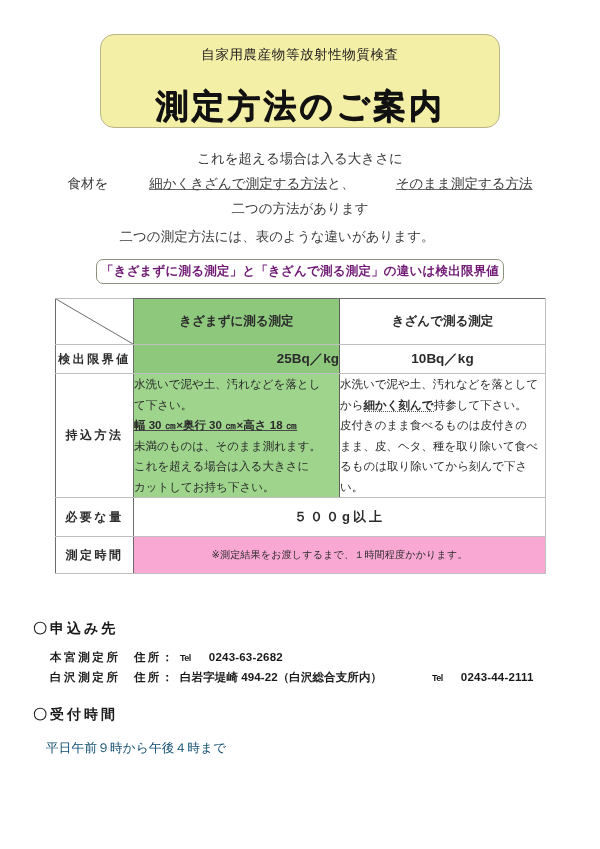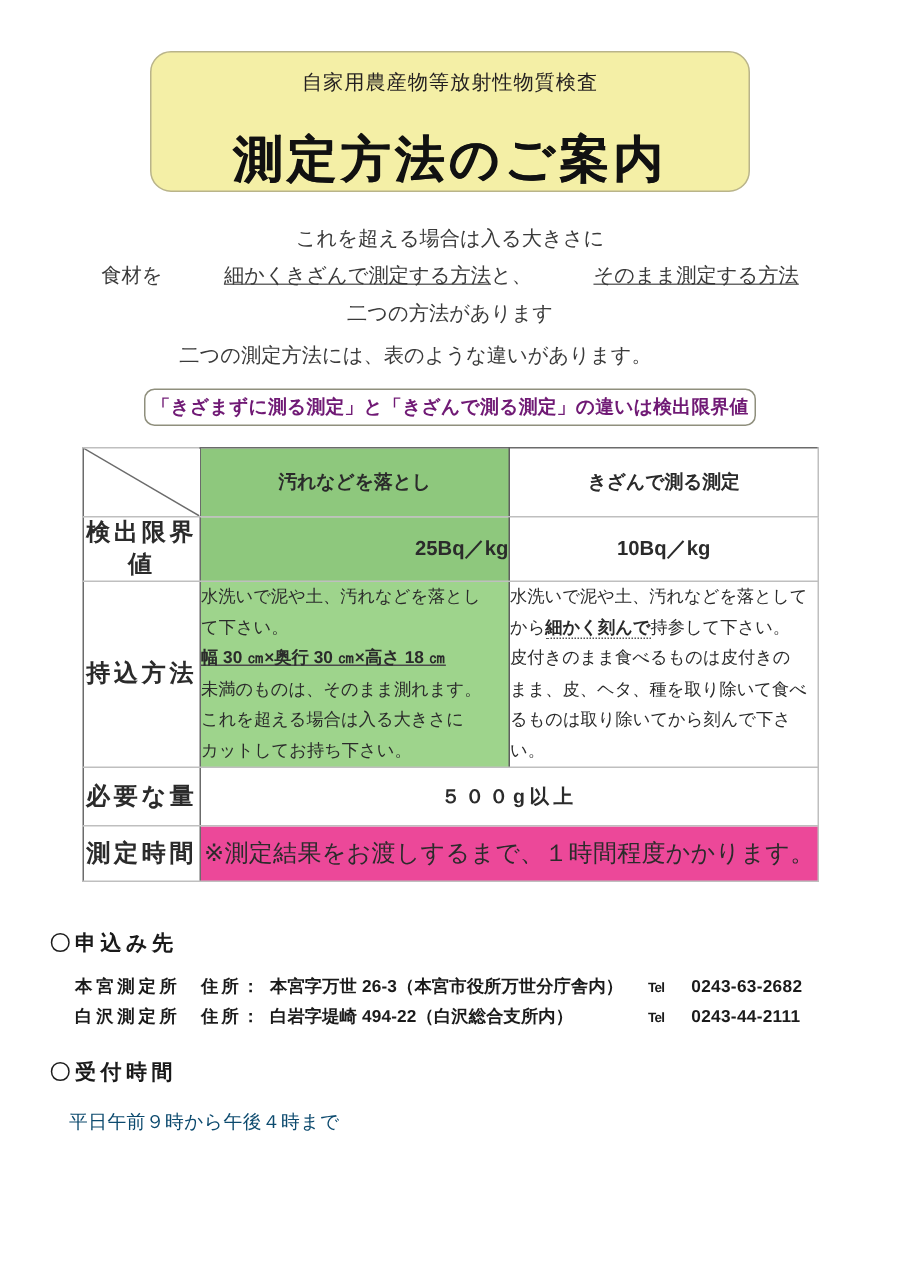--- a/index.html
+++ b/index.html
@@ -108,21 +108,21 @@
   .tbl .outer-l { border-left: 1px solid #6b6b6b; }
   .tbl .outer-r { border-right: 1px solid #bfbfbf; margin-top: 48px; }
 
   .col-label { width: 78px; }
   .col-a { width: 206px; }
   .col-b { width: 206px; }
 
   
   .lbl {
     text-align: center;
-    font-size: 16px;
+    font-size: 12px;
     font-weight: bold;
     letter-spacing: 2.5px;
     color: #1f1f1f;
     padding-left: 2px;
     border-right: 1px solid #6b6b6b !important;
   }
 
   
   .corner {
     height: 45px;
@@ -198,23 +198,23 @@
     text-align: center;
     height: 38px;
     font-size: 13px;
     font-weight: bold;
     letter-spacing: 3px;
     background: #ffffff;
   }
   .span-note {
     text-align: center;
     height: 36px;
-    font-size: 16px;
+    font-size: 10px;
     font-weight: normal;
-    background: #ec4899;
+    background: #f9a8d4;
     letter-spacing: 0.2px;
   }
 
   
   .sec-head {
     position: absolute;
     font-size: 14px;
     font-weight: bold;
     letter-spacing: 3px;
     color: #1a1a1a;
@@ -275,21 +275,21 @@
       <col class="col-a">
       <col class="col-b">
   </colgroup>
   <tbody>
     <tr>
       <td class="corner outer-l">
         <svg viewBox="0 0 78 45" preserveAspectRatio="none" aria-hidden="true">
           <line x1="0" y1="0" x2="78" y2="45" stroke="#6b6b6b" stroke-width="1"></line>
         </svg>
       </td>
-      <td class="hdr-green">汚れなどを落とし</td>
+      <td class="hdr-green">きざまずに測る測定</td>
       <td class="hdr-white outer-r">きざんで測る測定</td>
     </tr>
 
     <tr>
       <td class="lbl outer-l">検出限界値</td>
       <td class="val-green">25Bq／kg</td>
       <td class="val-white outer-r">10Bq／kg</td>
     </tr>
 
     <tr>
@@ -322,21 +322,20 @@
       <td class="span-note outer-r" colspan="2">※測定結果をお渡しするまで、１時間程度かかります。</td>
     </tr>
   </tbody>
 </table>
 
 <div class="sec-head" id="sec-apply">〇申込み先</div>
 <div class="contact-list">
   <div class="contact-row">
     <span class="c-name">本宮測定所</span>
     <span class="c-addr-label">住所：</span>
-    <span class="c-addr">本宮字万世 26-3（本宮市役所万世分庁舎内）</span>
     <span class="c-tel-mark">Tel</span>
     <span class="c-tel">0243-63-2682</span>
   </div>
   <div class="contact-row">
     <span class="c-name">白沢測定所</span>
     <span class="c-addr-label">住所：</span>
     <span class="c-addr">白岩字堤崎 494-22（白沢総合支所内）</span>
     <span class="c-tel-mark">Tel</span>
     <span class="c-tel">0243-44-2111</span>
   </div>

